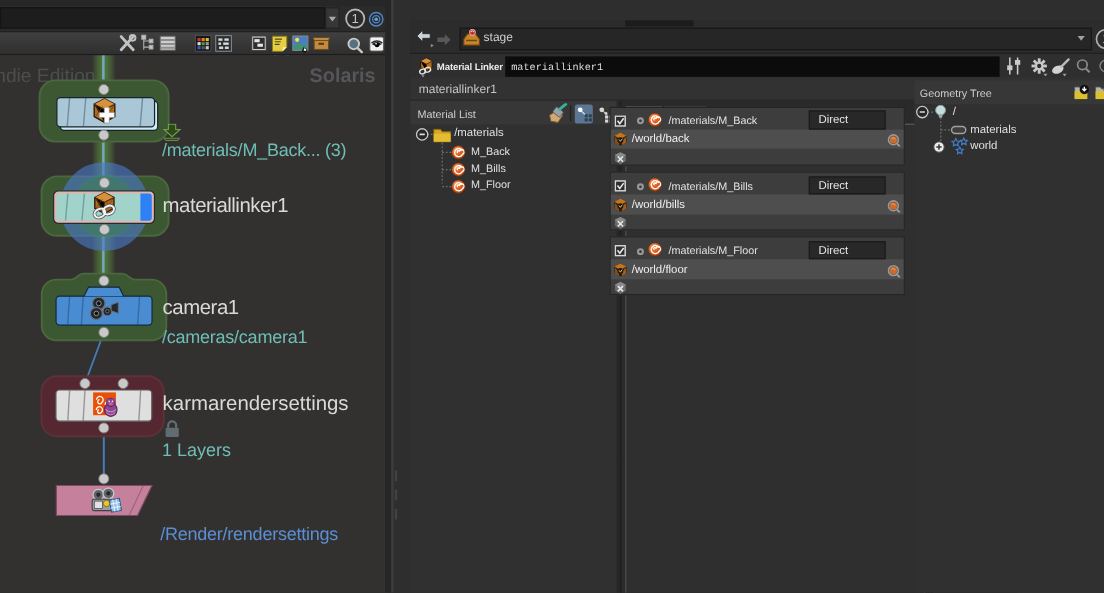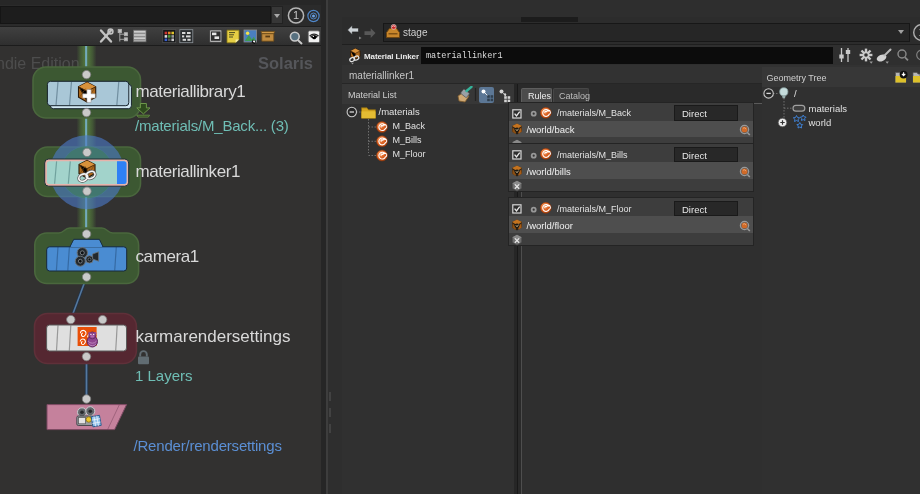--- a/index.html
+++ b/index.html
@@ -240,28 +240,28 @@
       <rect x="78.6" y="371.6" width="6.8" height="6.2" fill="#e2e2e2" stroke="#555" stroke-width="0.7"></rect>
       <circle cx="88.8" cy="373.5" r="2.7" fill="#ecc62c" stroke="#8a6d14" stroke-width="0.8"></circle>
       <g transform="rotate(-10 96 375)">
         <rect x="92" y="370" width="8.4" height="10.2" fill="#8ec1ea" stroke="#2c5a8a" stroke-width="0.9"></rect>
         <path d="M92,373.4 h8.4 M92,376.8 h8.4 M94.8,370 v10.2 M97.6,370 v10.2" stroke="#f0f6fb" stroke-width="0.7"></path>
       </g>
     </g>
     <circle cx="86.5" cy="353" r="4.2" fill="#c9c9c9" stroke="#7c7c7c" stroke-width="0.8"></circle>
   </svg>
 
-  <div class="abs" style="left:135.5px;top:81.5px;font-size:17px;color:#d9d9d9;letter-spacing:-0.4px;">materiallibrary1</div>
   <svg class="abs" style="left:135px;top:103px;" width="17" height="15" viewBox="0 0 17 15">
     <path d="M5.4,0.5 h6 v4.4 h3.6 l-6.6,6 -6.6,-6 h3.6 z" fill="#2e4a1d" stroke="#74a04e" stroke-width="0.9"></path>
     <path d="M1.8,12.2 h12.8 l-1.3,1.9 h-10.2 z" fill="#2e4a1d" stroke="#74a04e" stroke-width="0.7"></path>
   </svg>
   <div class="abs" style="left:135px;top:117px;font-size:15px;color:#6fbeb5;letter-spacing:-0.2px;">/materials/M_Back... (3)</div>
   <div class="abs" style="left:135.5px;top:162px;font-size:17px;color:#d9d9d9;letter-spacing:-0.4px;">materiallinker1</div>
   <div class="abs" style="left:135.5px;top:246.5px;font-size:17px;color:#d9d9d9;letter-spacing:-0.4px;">camera1</div>
+  <div class="abs" style="left:135px;top:272.5px;font-size:15px;color:#6fbeb5;letter-spacing:-0.2px;">/cameras/camera1</div>
   <div class="abs" style="left:135.5px;top:326.5px;font-size:17px;color:#d9d9d9;letter-spacing:0px;">karmarendersettings</div>
   <svg class="abs" style="left:136.5px;top:349.5px;" width="13" height="15" viewBox="0 0 13 15">
     <path d="M3.2,6.4 v-2 a3.3,3.3 0 0 1 6.6,0 v2" fill="none" stroke="#616c72" stroke-width="1.9"></path>
     <rect x="1" y="6.4" width="11" height="7.8" rx="1" fill="#616c72"></rect>
   </svg>
   <div class="abs" style="left:135px;top:366.5px;font-size:15px;color:#6fbeb5;">1 Layers</div>
   <div class="abs" style="left:133.5px;top:436.5px;font-size:15px;color:#5b8fd4;letter-spacing:-0.2px;">/Render/rendersettings</div>
 </div>
 
 <div class="abs" style="left:320.5px;top:0;width:5px;height:494px;background:#262626;"></div>
@@ -412,21 +412,21 @@
   <div class="vc" style="left:186px;top:78.5px;font-size:9px;color:#efefef;">Rules</div>
   <div class="abs" style="left:211px;top:70.5px;width:36px;height:16px;background:#3a3a3a;border:1px solid #474747;border-bottom:none;box-sizing:border-box;border-radius:2px 2px 0 0;"></div>
   <div class="vc" style="left:217px;top:78.5px;font-size:9px;color:#bdbdbd;">Catalog</div>
 </div>
 
 <div class="abs" style="left:329px;top:392px;width:1.5px;height:9px;background:#424242;"></div>
 <div class="abs" style="left:329px;top:408px;width:1.5px;height:9px;background:#424242;"></div>
 <div class="abs" style="left:329px;top:424px;width:1.5px;height:9px;background:#424242;"></div>
 
 <div id="cards">
-<div class="abs" style="left:507.5px;top:88.5px;width:246px;height:49px;background:#3d3d3d;border:1px solid #242424;box-sizing:border-box;margin-top:13px;">
+<div class="abs" style="left:507.5px;top:88.5px;width:246px;height:49px;background:#3d3d3d;border:1px solid #242424;box-sizing:border-box;">
         <div class="abs" style="left:0;top:0;width:244px;height:18px;background:#3d3d3d;"></div>
         <div class="abs" style="left:0;top:18px;width:244px;height:16.5px;background:#4e4e4e;"></div>
         <div class="abs" style="left:0;top:34.5px;width:244px;height:12.5px;background:#3d3d3d;"></div>
         <svg class="abs" style="left:3.5px;top:6px;" width="12" height="11" viewBox="0 0 12 11">
           <rect x="0.8" y="0.8" width="8.2" height="8.2" fill="#2d2d2d" stroke="#d8d8d8" stroke-width="1.2"></rect>
           <path d="M2.6,4.6 l1.9,2.4 3.2,-4.4" stroke="#e8e8e8" stroke-width="1.3" fill="none"></path>
         </svg>
         <svg class="abs" style="left:20px;top:6.5px;" width="10" height="10" viewBox="0 0 10 10">
           <circle cx="4.7" cy="4.7" r="2.9" fill="#989898"></circle>
           <circle cx="4.7" cy="4.7" r="1.1" fill="#353535"></circle>

